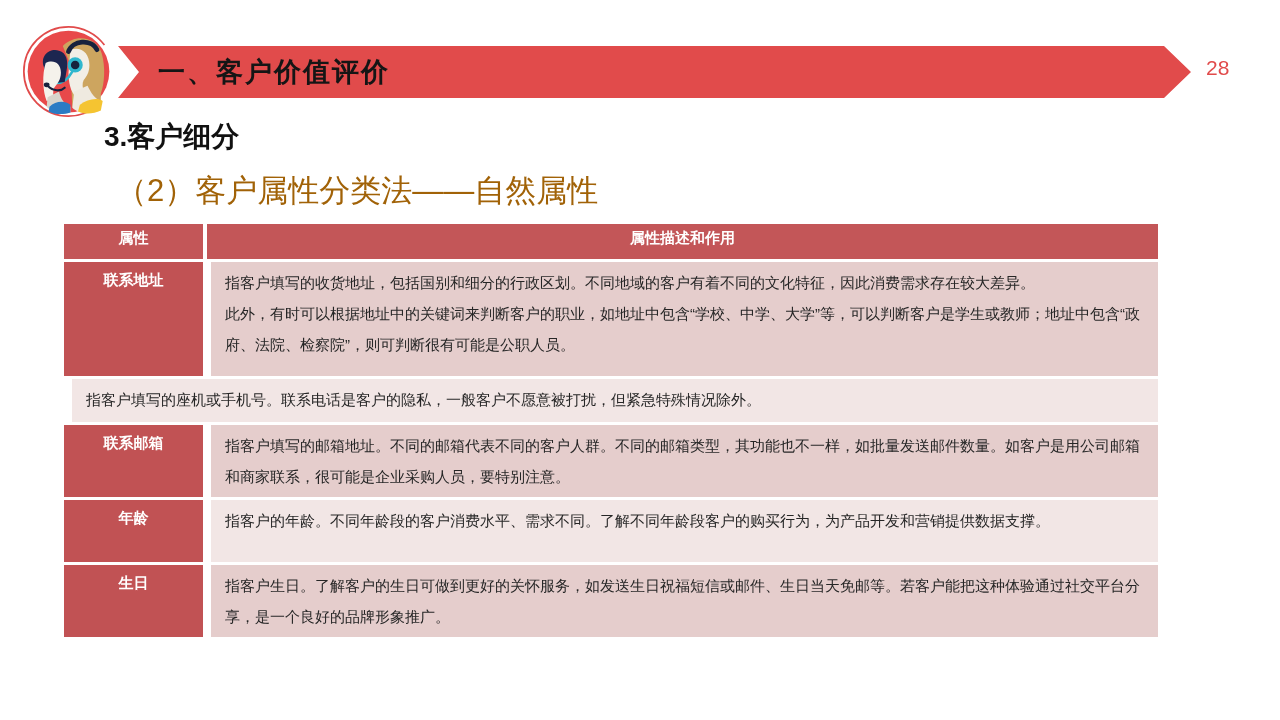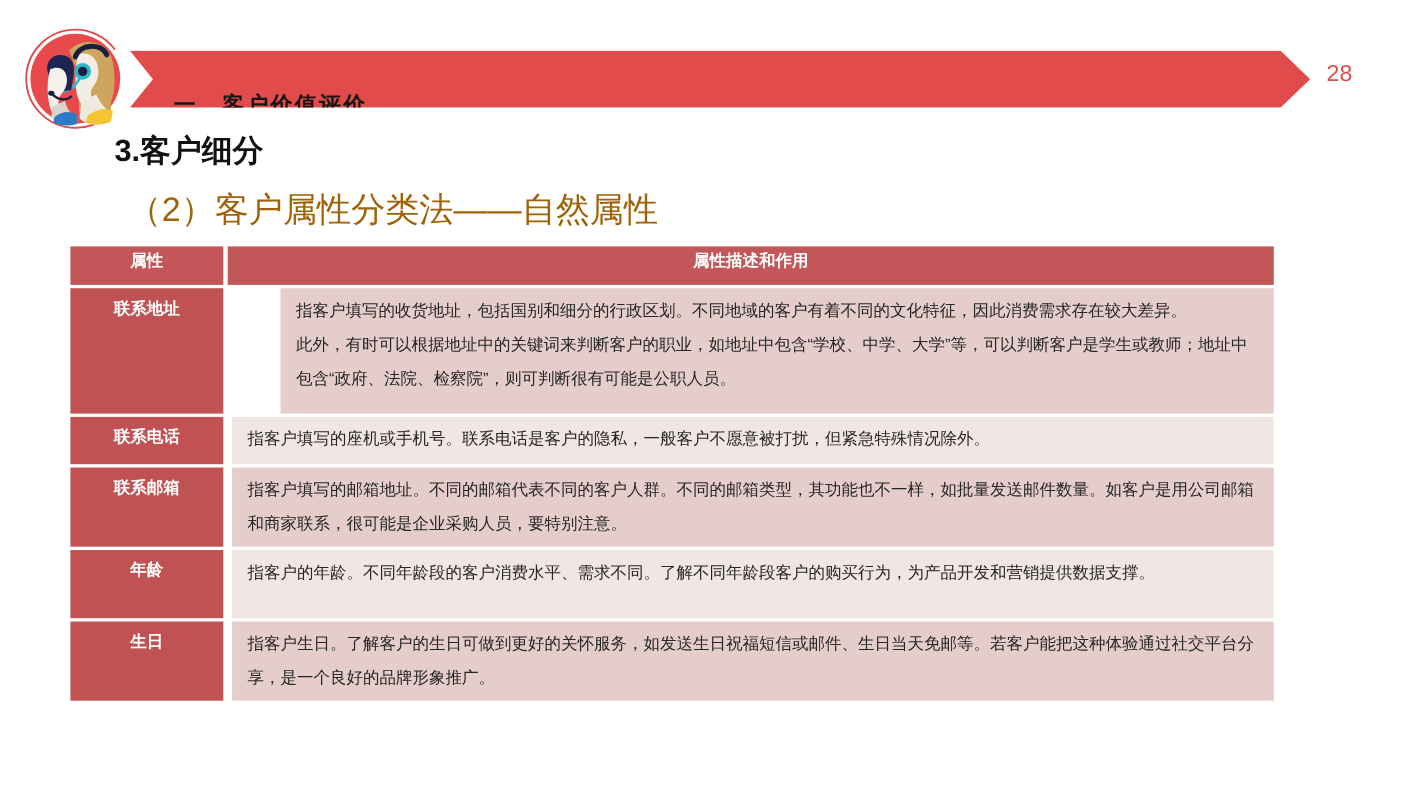--- a/index.html
+++ b/index.html
@@ -16,24 +16,23 @@
     position: absolute;
     left: 118px; top: 46px;
     width: 1073px; height: 52px;
     background: #E14B4B;
     clip-path: polygon(0 0, calc(100% - 27px) 0, 100% 50%, calc(100% - 27px) 100%, 0 100%, 21px 50%);
   }
   .banner-title {
     position: absolute;
     left: 40px; top: 0;
     height: 52px; line-height: 52px;
-    font-size: 20px; font-weight: bold;
+    font-size: 27px; font-weight: bold;
     color: #151515; letter-spacing: 2px;
     white-space: nowrap;
-    margin-top: 24px;
   }
   .page-number {
     position: absolute;
     left: 1206px; top: 56px;
     font-size: 21px; color: #E14B4B;
   }
 
   
   .logo { position: absolute; left: 21px; top: 25px; width: 95px; height: 95px; }
 
@@ -72,21 +71,21 @@
     flex-shrink: 0;
   }
   .tdesc {
     flex: 1; margin-left: 8px;
     padding: 5px 15px 5px 14px;
     font-size: 15px; line-height: 31px; color: #262626;
     white-space: pre-line;
   }
   .tbody .trow:nth-child(odd)  .tdesc { background: #E5CDCC; }
   .tbody .trow:nth-child(even) .tdesc { background: #F2E6E5; }
-  .tbody .trow:nth-child(1) { min-height: 114px; gap: 44px; }
+  .tbody .trow:nth-child(1) { min-height: 114px; }
   .tbody .trow:nth-child(2) { min-height: 43px; }
   .tbody .trow:nth-child(3) { min-height: 67px; }
   .tbody .trow:nth-child(4) { min-height: 62px; }
   .tbody .trow:nth-child(5) { min-height: 58px; }
   .tbody .trow:nth-child(6) { min-height: 60px; gap: 21px; }
 </style>
 </head>
 <body>
 
 <svg class="logo" viewBox="0 0 100 100" aria-hidden="true">
@@ -140,21 +139,20 @@
     <div class="th1">属性</div>
     <div class="th2">属性描述和作用</div>
   </div>
   <div class="tbody">
     <div class="trow">
       <div class="tlabel">联系地址</div>
       <div class="tdesc">指客户填写的收货地址，包括国别和细分的行政区划。不同地域的客户有着不同的文化特征，因此消费需求存在较大差异。
 此外，有时可以根据地址中的关键词来判断客户的职业，如地址中包含“学校、中学、大学”等，可以判断客户是学生或教师；地址中包含“政府、法院、检察院”，则可判断很有可能是公职人员。</div>
     </div>
     <div class="trow">
-      <div class="tlabel">联系电话</div>
       <div class="tdesc">指客户填写的座机或手机号。联系电话是客户的隐私，一般客户不愿意被打扰，但紧急特殊情况除外。</div>
     </div>
     <div class="trow">
       <div class="tlabel">联系邮箱</div>
       <div class="tdesc">指客户填写的邮箱地址。不同的邮箱代表不同的客户人群。不同的邮箱类型，其功能也不一样，如批量发送邮件数量。如客户是用公司邮箱和商家联系，很可能是企业采购人员，要特别注意。</div>
     </div>
     <div class="trow">
       <div class="tlabel">年龄</div>
       <div class="tdesc">指客户的年龄。不同年龄段的客户消费水平、需求不同。了解不同年龄段客户的购买行为，为产品开发和营销提供数据支撑。</div>
     </div>

